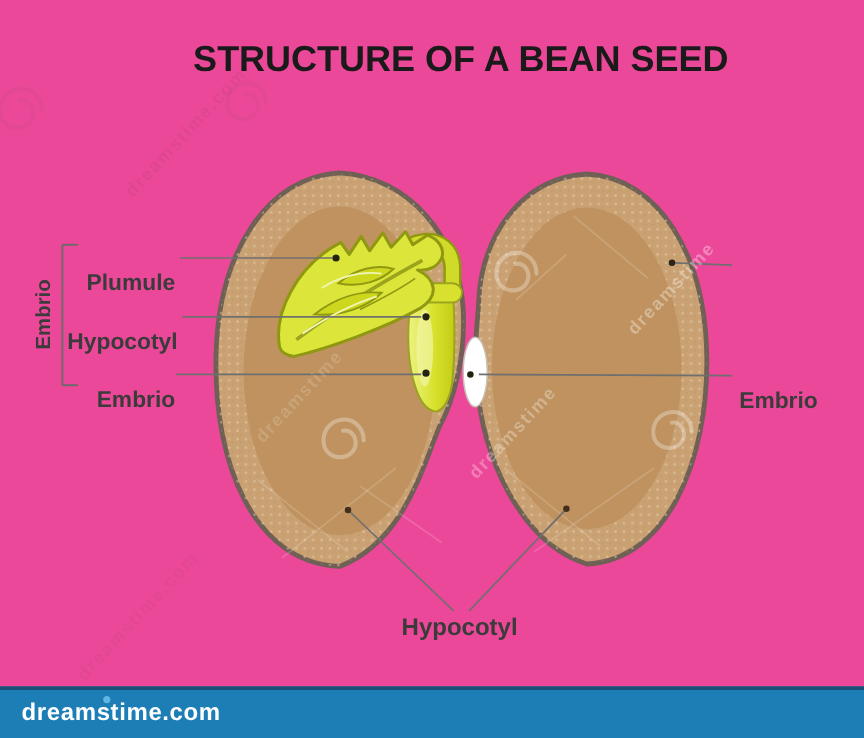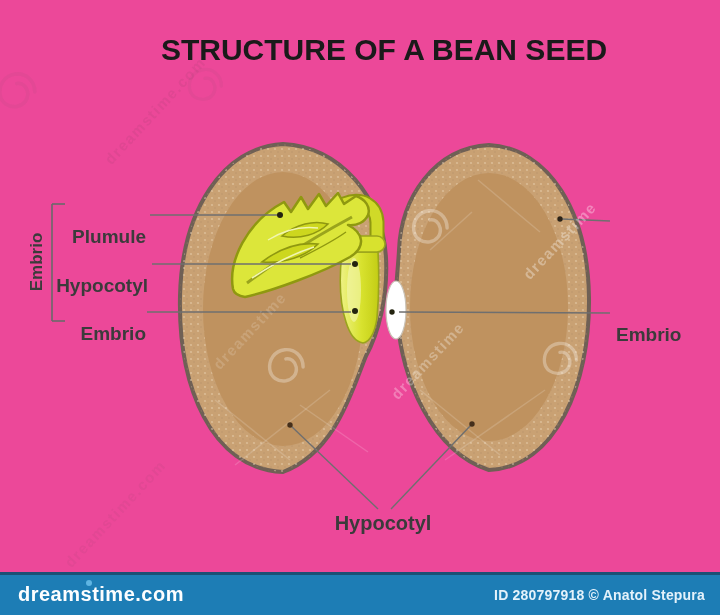--- a/index.html
+++ b/index.html
@@ -170,16 +170,15 @@
 
   <span class="wm white1">dreamstime</span>
   <span class="wm white2">dreamstime</span>
   <span class="wm white3">dreamstime</span>
   <span class="wm gray1">dreamstime.com</span>
   <span class="wm gray2">dreamstime.com</span>
 
   <div class="footer">
     <span class="logo">dreamstime.com</span>
     <span class="logo-dot"></span>
-    <span class="credit">ID 280797918 © Anatol Stepura</span>
   </div>
 
 </div>
 
 </body></html>

